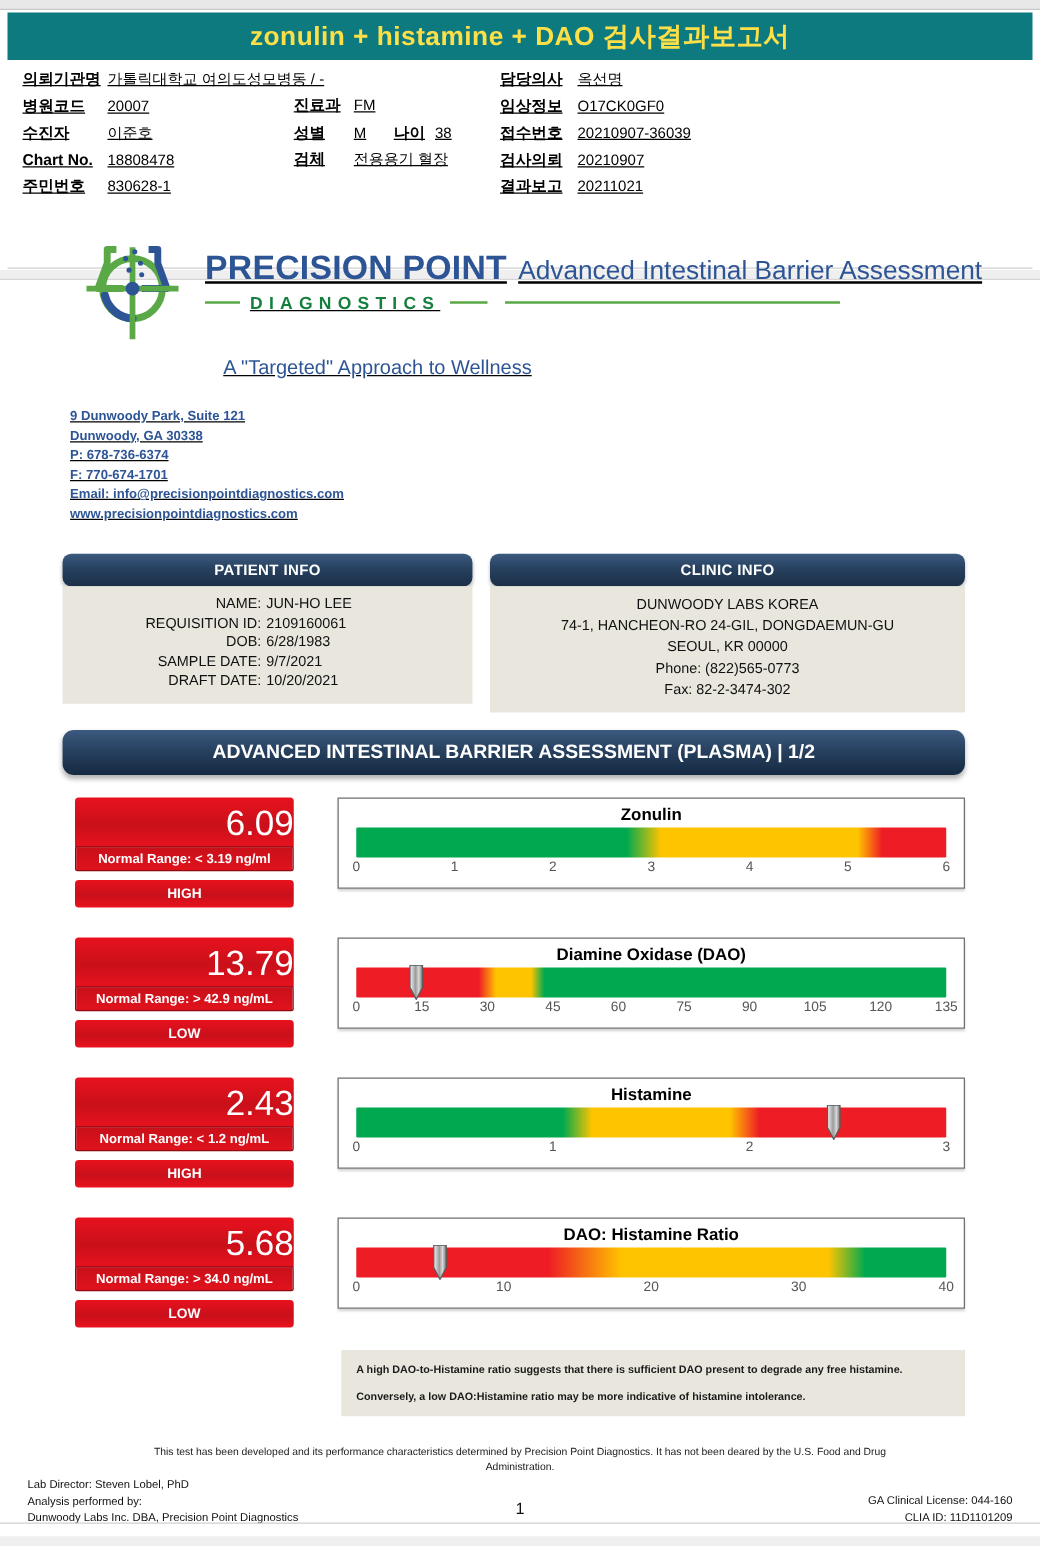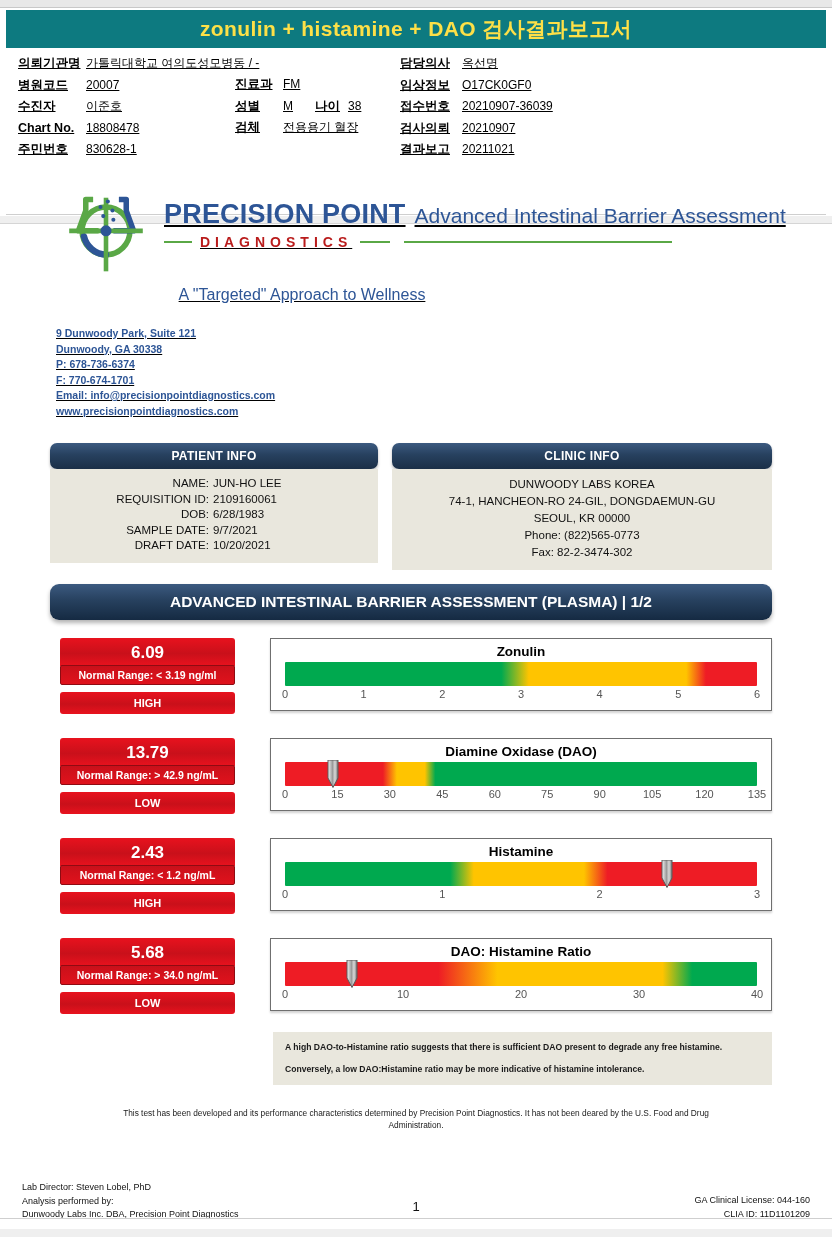--- a/index.html
+++ b/index.html
@@ -43,21 +43,21 @@
 
   
   .letterhead { position: relative; padding: 18px 0 0 0; text-decoration: underline; }
   .lh-row { display: flex; align-items: flex-start; padding-left: 58px; }
   .logo-mark { width: 96px; height: 92px; flex: none; margin-top: 2px; }
   .lh-text { padding-left: 10px; padding-top: 18px; }
   .brand-line { display: flex; align-items: baseline; }
   .brand-name { font-size: 27px; font-weight: bold; color: #2d5596; letter-spacing: .2px; }
   .brand-tag { font-size: 21px; color: #2d5596; margin-left: 9px; font-weight: normal; }
   .brand-sub-row { display: flex; align-items: center; margin-top: 4px; }
-  .diag-word { font-size: 14px; letter-spacing: 5px; color: #b91c1c; font-weight: bold; }
+  .diag-word { font-size: 14px; letter-spacing: 5px; color: #15803d; font-weight: bold; }
   .rule-g { height: 2px; background: #5aa846; flex: none; }
   .rule-left { width: 28px; margin-right: 8px; }
   .rule-right { width: 30px; margin-left: 8px; }
   .rule-far { width: 268px; margin-left: 14px; }
   .wellness { font-size: 16px; color: #2d5596; text-align: center; width: 500px; margin-top: 11px; margin-left: 52px; }
 
   .addr { margin: 22px 0 0 56px; font-size: 10.5px; font-weight: bold; color: #2d5596; line-height: 15.5px; }
 
   
   .info-wrap { display: flex; gap: 14px; margin: 24px 60px 0 50px; }
@@ -84,21 +84,21 @@
     padding: 9px 0; border-radius: 9px;
     box-shadow: 0 3px 4px rgba(0,0,0,.3);
   }
 
   
   .analyte { display: flex; margin: 0 60px 0 50px; align-items: flex-start; }
   .analyte + .analyte { margin-top: 24px; }
   .res-col { width: 185px; flex: none; padding-left: 10px; }
   .res-value {
     background: linear-gradient(to bottom, #e8121e 0%, #c9101a 55%, #e8121e 100%);
-    color: #fff; text-align: center; font-size: 17px; font-weight: bold;
+    color: #fff; text-align: right; font-size: 28px; font-weight: normal;
     padding: 5px 0 3px 0; border-radius: 3px 3px 0 0;
   }
   .res-range {
     background: linear-gradient(to bottom, #c9101a 0%, #e0121c 100%);
     color: #fff; text-align: center; font-size: 10.5px; font-weight: bold;
     padding: 3px 0; border: 1px solid #8f0b12; border-radius: 2px;
     margin-top: -1px;
   }
   .res-flag {
     margin-top: 7px;

